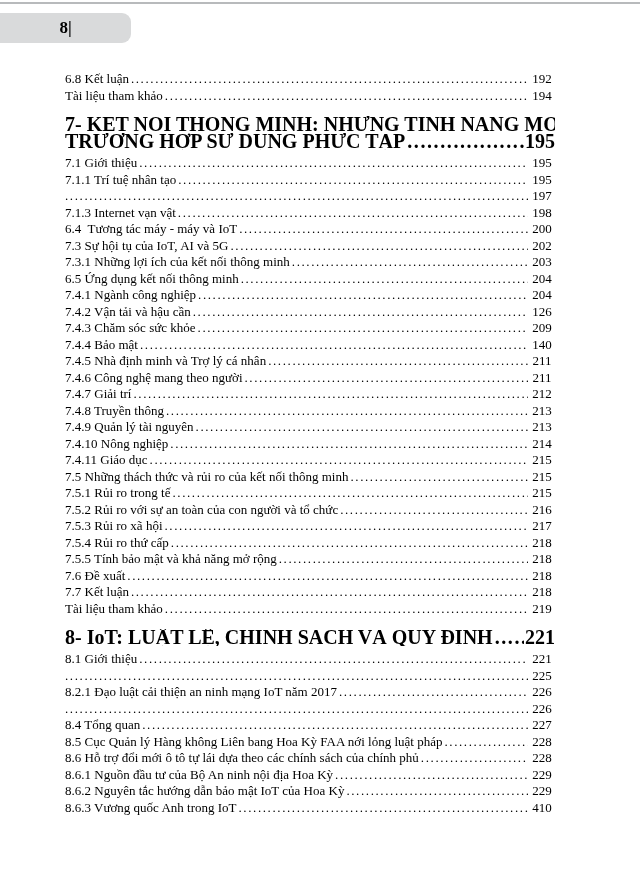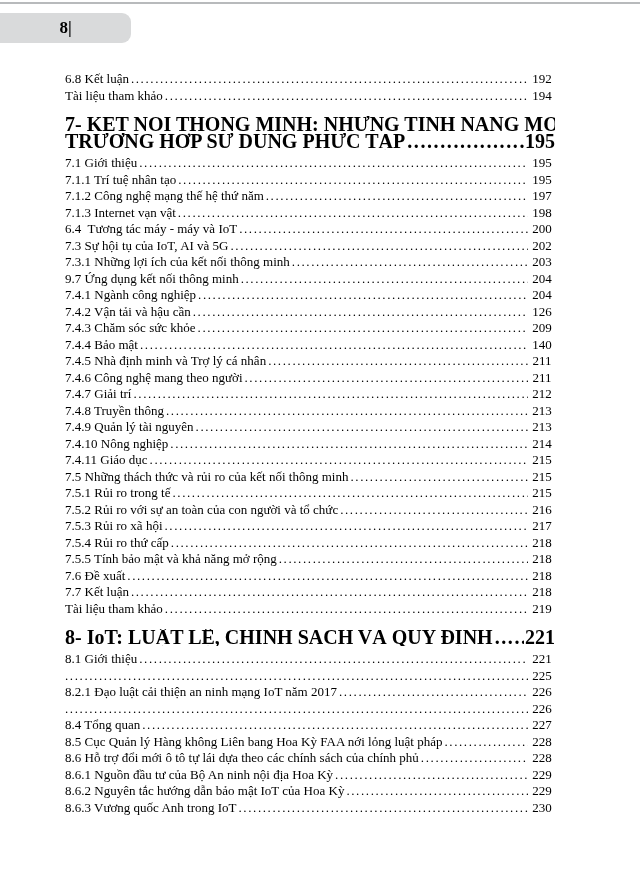--- a/index.html
+++ b/index.html
@@ -79,21 +79,20 @@
     <span class="lbl">7.1 Giới thiệu</span>
     <span class="leader">........................................................................................................................................................................................................</span>
     <span class="pg">195</span>
   </div>
       <div class="row e">
     <span class="lbl">7.1.1 Trí tuệ nhân tạo</span>
     <span class="leader">........................................................................................................................................................................................................</span>
     <span class="pg">195</span>
   </div>
       <div class="row e">
-    <span class="lbl">7.1.2 Công nghệ mạng thế hệ thứ năm</span>
     <span class="leader">........................................................................................................................................................................................................</span>
     <span class="pg">197</span>
   </div>
       <div class="row e">
     <span class="lbl">7.1.3 Internet vạn vật</span>
     <span class="leader">........................................................................................................................................................................................................</span>
     <span class="pg">198</span>
   </div>
       <div class="row e">
     <span class="lbl">6.4  Tương tác máy - máy và IoT</span>
@@ -104,21 +103,21 @@
     <span class="lbl">7.3 Sự hội tụ của IoT, AI và 5G</span>
     <span class="leader">........................................................................................................................................................................................................</span>
     <span class="pg">202</span>
   </div>
       <div class="row e">
     <span class="lbl">7.3.1 Những lợi ích của kết nối thông minh</span>
     <span class="leader">........................................................................................................................................................................................................</span>
     <span class="pg">203</span>
   </div>
       <div class="row e">
-    <span class="lbl">9.7 Ứng dụng kết nối thông minh</span>
+    <span class="lbl">6.5 Ứng dụng kết nối thông minh</span>
     <span class="leader">........................................................................................................................................................................................................</span>
     <span class="pg">204</span>
   </div>
       <div class="row e">
     <span class="lbl">7.4.1 Ngành công nghiệp</span>
     <span class="leader">........................................................................................................................................................................................................</span>
     <span class="pg">204</span>
   </div>
       <div class="row e">
     <span class="lbl">7.4.2 Vận tải và hậu cần</span>
@@ -259,16 +258,16 @@
     <span class="pg">229</span>
   </div>
       <div class="row e">
     <span class="lbl">8.6.2 Nguyên tắc hướng dẫn bảo mật IoT của Hoa Kỳ</span>
     <span class="leader">........................................................................................................................................................................................................</span>
     <span class="pg">229</span>
   </div>
       <div class="row e">
     <span class="lbl">8.6.3 Vương quốc Anh trong IoT</span>
     <span class="leader">........................................................................................................................................................................................................</span>
-    <span class="pg">230</span>
+    <span class="pg">410</span>
   </div>
     </div>
 </div>
 
 </body></html>

